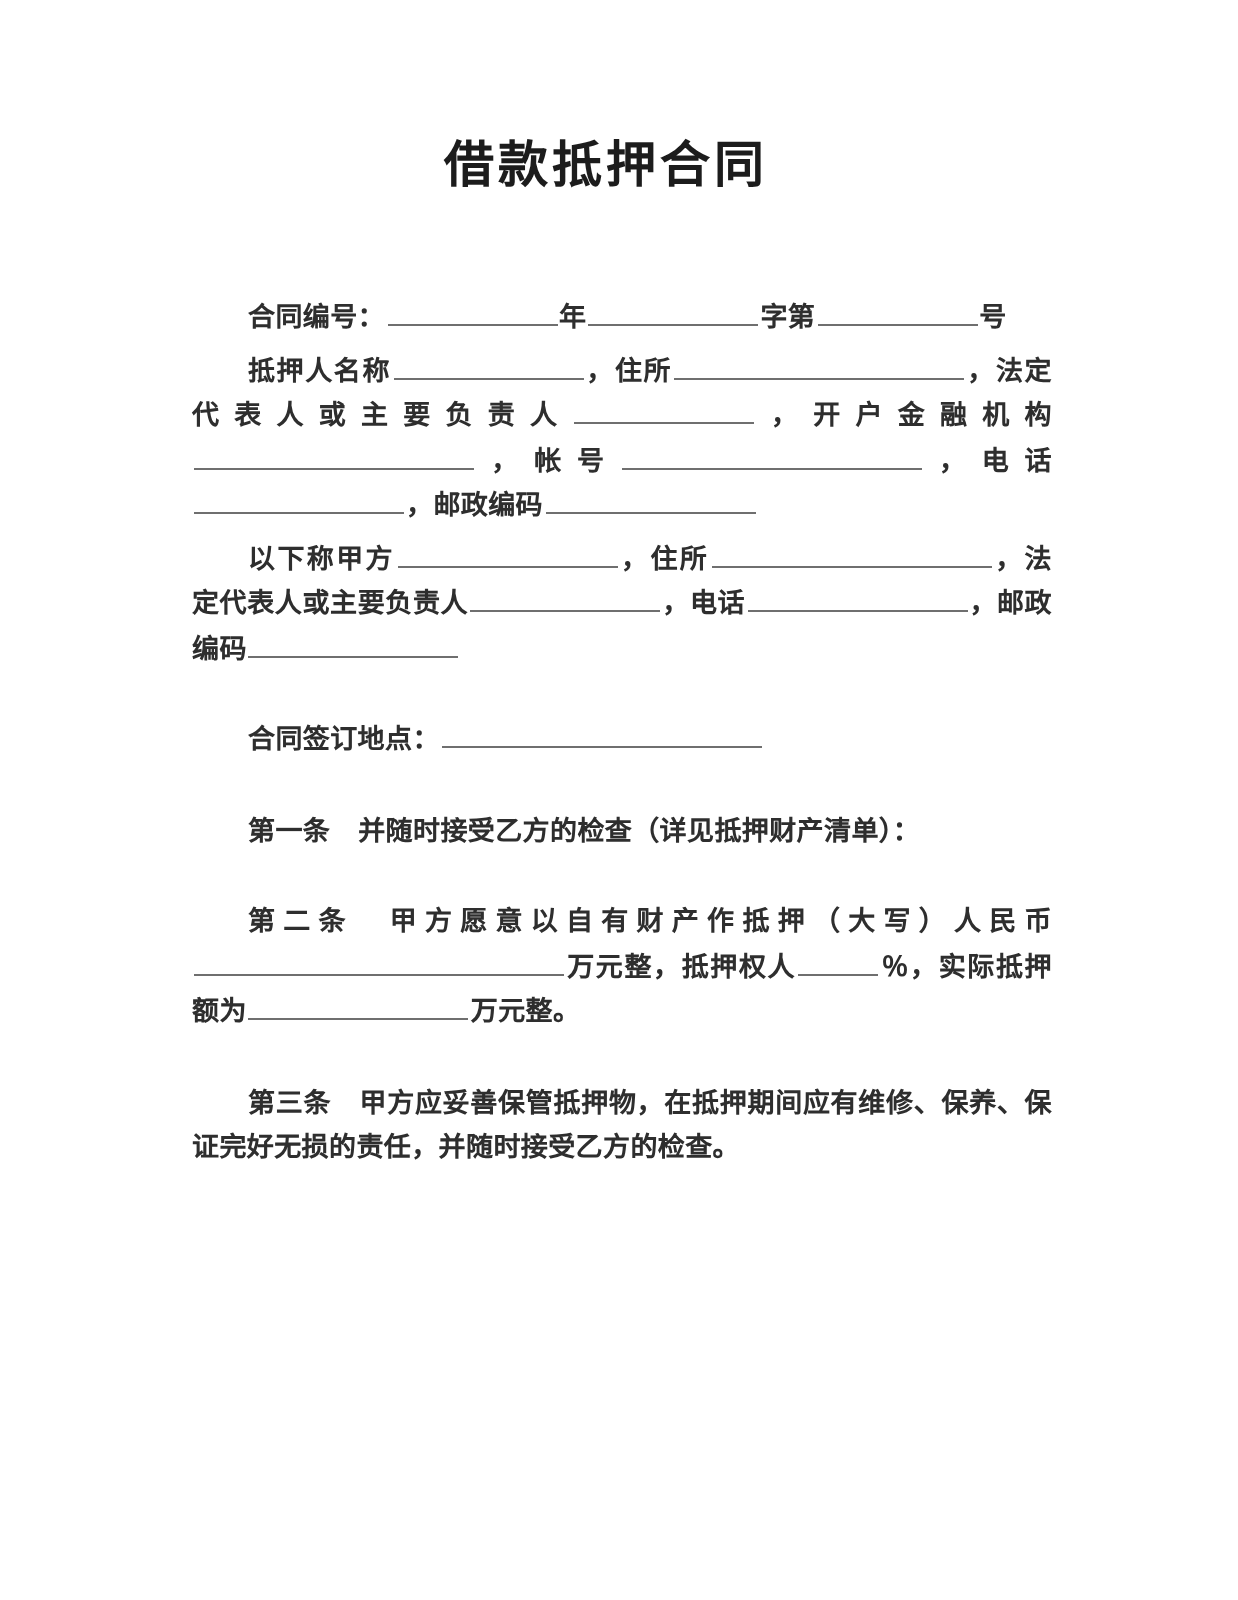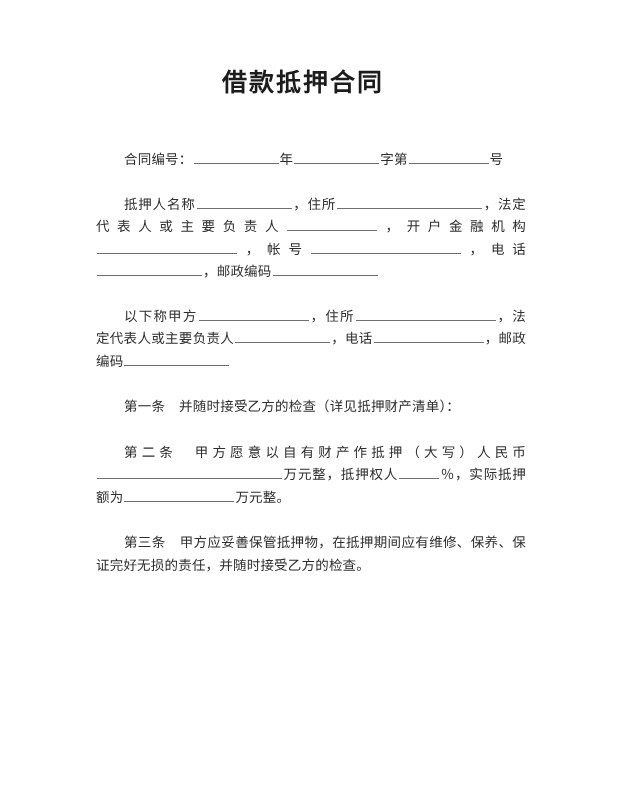--- a/index.html
+++ b/index.html
@@ -48,22 +48,23 @@
     color: #2e2e2e;
     margin: 0 0 0 0;
     text-align: justify;
     text-justify: inter-ideograph;
     letter-spacing: 0.2px;
     word-break: break-all;
   }
 
   .indent {
     text-indent: 28px;
+    font-weight: bold;
   }
-  .gap-md { margin-top: 22px; }
+  .gap-md { margin-top: 4px; }
   .gap-lg { margin-top: 23px; }
 
   
   .fill {
     display: inline-block;
     border-bottom: 1px solid #6f6f6f;
     vertical-align: baseline;
     height: 14px;
     margin: 0 1px;
   }
@@ -101,20 +102,23 @@
 
     <p class="para indent gap-md">
       <span>抵押人名称</span><span class="fill w95"></span><span>，住所</span><span class="fill w145"></span><span>，法定代表人或主要负责人</span><span class="fill w90"></span><span>，开户金融机构</span><span class="fill w140"></span><span>，帐号</span><span class="fill w150"></span><span>，电话</span><span class="fill w105"></span><span>，邮政编码</span><span class="fill w105"></span>
     </p>
 
     <p class="para indent gap-md">
       <span>以下称甲方</span><span class="fill w110"></span><span>，住所</span><span class="fill w140"></span><span>，法定代表人或主要负责人</span><span class="fill w95"></span><span>，电话</span><span class="fill w110"></span><span>，邮政编码</span><span class="fill w105"></span>
     </p>
 
     <div class="sign-block gap-lg">
+      <p class="para indent">
+        <span>合同签订地点：</span><span class="fill w160"></span>
+      </p>
     </div>
 
 
     <p class="para indent gap-lg">
       <span class="article-label">第一条</span><span class="article-sep"></span><span>并随时接受乙方的检查（详见抵押财产清单）：</span>
     </p>
 
     <p class="para indent gap-lg">
       <span class="article-label">第二条</span><span class="article-sep"></span><span>甲方愿意以自有财产作抵押（大写）人民币</span><span class="fill w185"></span><span>万元整，抵押权人</span><span class="fill w40"></span><span>％，实际抵押额为</span><span class="fill w110"></span><span>万元整。</span>
     </p>

